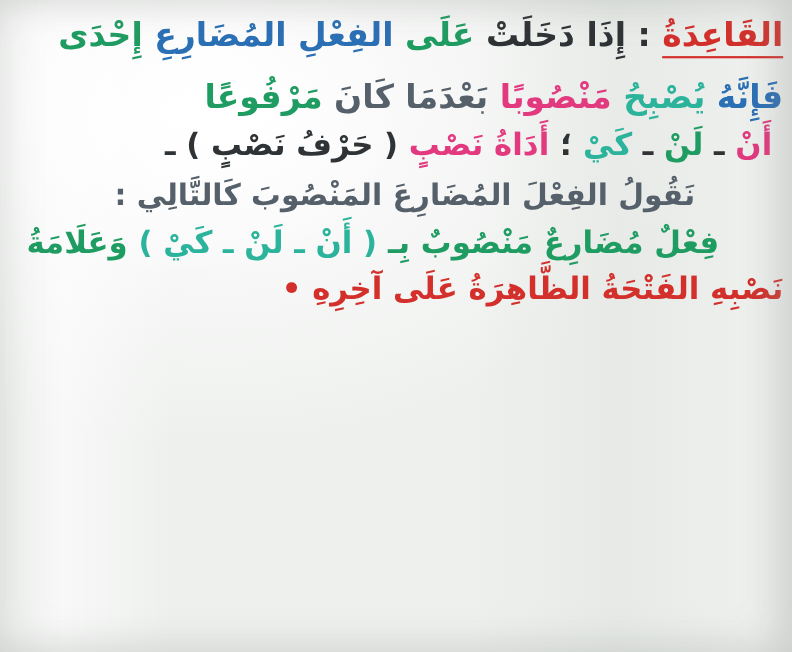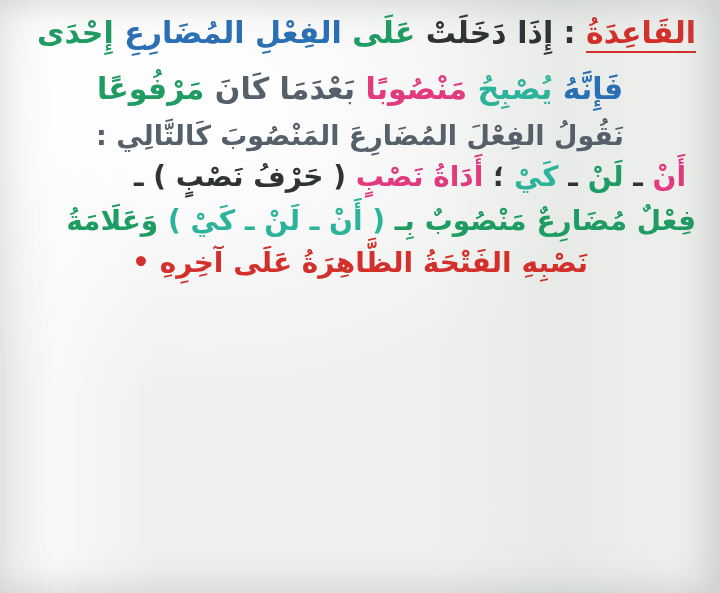--- a/index.html
+++ b/index.html
@@ -40,21 +40,21 @@
   .edge-shadow {
     position: absolute;
     inset: 0;
     box-shadow: inset 0 0 40px rgba(150,155,150,0.25), inset -18px 0 30px rgba(140,145,140,0.18);
     pointer-events: none;
   }
 
   .lines {
     position: absolute;
     inset: 0;
-    padding: 10px 24px 8px 24px;
+    padding: 10px 8px 8px 24px;
     box-sizing: border-box;
     direction: rtl;
     text-align: right;
   }
 
   .line {
     display: block;
     white-space: nowrap;
     line-height: 1.0;
     font-family: "DejaVu Sans", sans-serif;
@@ -84,26 +84,26 @@
     border-bottom: 2px solid #d3302c;
     padding-bottom: 1px;
   }
   .underline-blue {
     border-bottom: 2px solid #2b6fb5;
     padding-bottom: 1px;
   }
 
   .l1 { font-size: 30px; margin-top: 8px; }
   .l2 { font-size: 30px; margin-top: 14px; }
-  .l3 { font-size: 30px; margin-top: 26px; text-align: center; }
+  .l3 { font-size: 30px; margin-top: 26px; }
   .l4 { font-size: 28px; margin-top: 26px; }
   .l5 { font-size: 28px; margin-top: 14px; text-align: right; padding-right: 10px; }
   .l6 { font-size: 27px; margin-top: 18px; text-align: center; }
-  .l7 { font-size: 28px; margin-top: 16px; text-align: right; }
-  .l8 { font-size: 28px; margin-top: 14px; text-align: center; }
+  .l7 { font-size: 28px; margin-top: 16px; text-align: left; }
+  .l8 { font-size: 28px; margin-top: 14px; }
 
   .dot-red { color: #d3302c; }
 </style>
 </head>
 <body>
 
 <div class="board">
   <div class="glare"></div>
   <div class="sheen"></div>
 
@@ -112,26 +112,26 @@
     <div class="line l1 hand">
       <span class="seg c-red underline-red">القَاعِدَةُ</span><span class="seg c-black"> : </span><span class="seg c-black">إِذَا دَخَلَتْ</span><span class="seg c-green"> عَلَى </span><span class="seg c-blue">الفِعْلِ المُضَارِعِ</span><span class="seg c-green"> إِحْدَى </span>
     </div>
 
 
     <div class="line l3 hand">
       <span class="seg c-blue">فَإِنَّهُ </span><span class="seg c-teal">يُصْبِحُ </span><span class="seg c-pink">مَنْصُوبًا </span><span class="seg c-gray">بَعْدَمَا كَانَ </span><span class="seg c-green">مَرْفُوعًا</span>
     </div>
 
 
+    <div class="line l5 hand">
+      <span class="seg c-pink">أَنْ</span><span class="seg c-black"> ـ </span><span class="seg c-green">لَنْ</span><span class="seg c-black"> ـ </span><span class="seg c-teal">كَيْ</span><span class="seg c-black"> ؛ </span><span class="seg c-pink">أَدَاةُ نَصْبٍ</span><span class="seg c-black"> ( حَرْفُ نَصْبٍ )</span><span class="seg c-black"> ـ</span>
+    </div>
+
     <div class="line l6 hand">
       <span class="seg c-gray">نَقُولُ الفِعْلَ المُضَارِعَ المَنْصُوبَ كَالتَّالِي :</span>
-    </div>
-
-    <div class="line l5 hand">
-      <span class="seg c-pink">أَنْ</span><span class="seg c-black"> ـ </span><span class="seg c-green">لَنْ</span><span class="seg c-black"> ـ </span><span class="seg c-teal">كَيْ</span><span class="seg c-black"> ؛ </span><span class="seg c-pink">أَدَاةُ نَصْبٍ</span><span class="seg c-black"> ( حَرْفُ نَصْبٍ )</span><span class="seg c-black"> ـ</span>
     </div>
 
     <div class="line l7 hand">
       <span class="seg c-green">فِعْلٌ مُضَارِعٌ مَنْصُوبٌ بِـ </span><span class="seg c-teal">( أَنْ ـ لَنْ ـ كَيْ )</span><span class="seg c-green"> وَعَلَامَةُ</span>
     </div>
 
     <div class="line l8 hand">
       <span class="seg c-red">نَصْبِهِ الفَتْحَةُ الظَّاهِرَةُ عَلَى آخِرِهِ</span><span class="seg dot-red"> •</span>
     </div>
 

